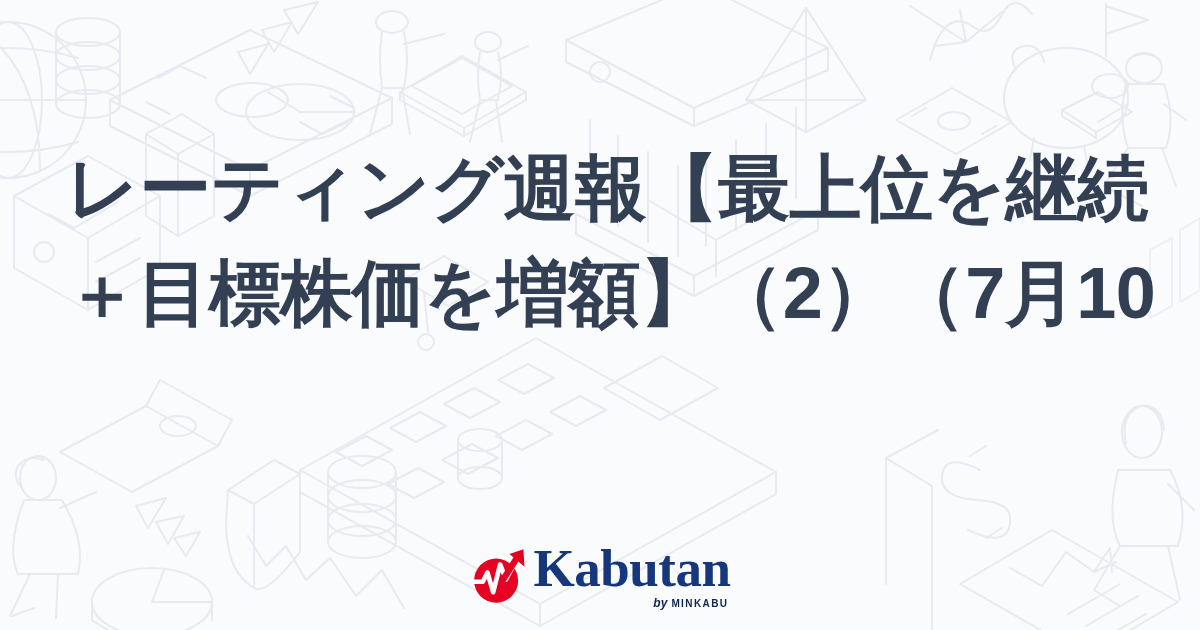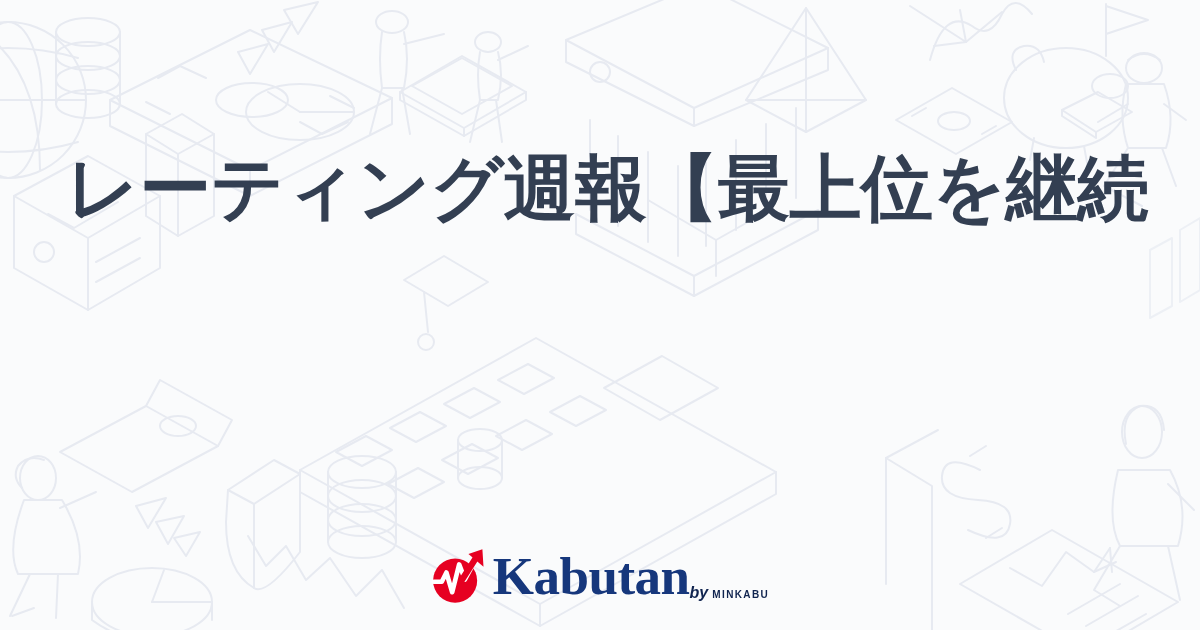--- a/index.html
+++ b/index.html
@@ -70,41 +70,42 @@
   }
   #logo-mark {
     width: 58px;
     height: 58px;
     margin-right: 6px;
     flex: none;
     display: block;
   }
   #logo-text {
     display: flex;
+    flex-direction: column;
     align-items: flex-start;
     line-height: 1;
   }
   #logo-word {
     font-family: "Liberation Serif", "DejaVu Serif", serif;
     font-weight: 700;
     font-size: 53px;
     color: #16377c;
     letter-spacing: -0.5px;
     line-height: 0.95;
   }
   #logo-sub {
     display: flex;
     align-items: baseline;
     margin-top: 3px;
     align-self: flex-end;
     margin-right: 2px;
   }
   #logo-sub-by {
     font-family: "Liberation Sans", sans-serif;
-    font-size: 16px;
+    font-size: 12px;
     font-weight: 700;
     font-style: italic;
     color: #10244f;
     margin-right: 4px;
   }
   #logo-sub-brand {
     font-family: "Liberation Sans", sans-serif;
     font-size: 10px;
     font-weight: 700;
     color: #10244f;
@@ -376,20 +377,21 @@
 
     <g>
       <path class="ln" d="M648 200 L716 240 L748 222"></path>
       <path class="ln" d="M716 240 L716 276"></path>
     </g>
 
   </svg>
 
   <div id="title-block">
     <span class="title-line">レーティング週報【最上位を継続</span>
+    <span class="title-line">＋目標株価を増額】（2）（7月10</span>
   </div>
 
   <div id="logo">
 
     <svg id="logo-mark" viewBox="0 0 100 100" xmlns="http://www.w3.org/2000/svg">
       <circle cx="45" cy="58" r="38" fill="#e60021"></circle>
       <path d="M8 60 L22 60 L30 44 L40 78 L52 30 L62 56 L78 26" fill="none" stroke="#ffffff" stroke-width="8" stroke-linecap="round" stroke-linejoin="round"></path>
       <path d="M56 58 L84 14" fill="none" stroke="#e60021" stroke-width="11" stroke-linecap="round"></path>
       <path d="M92 4 L94 34 L68 12 Z" fill="#e60021"></path>
     </svg>

